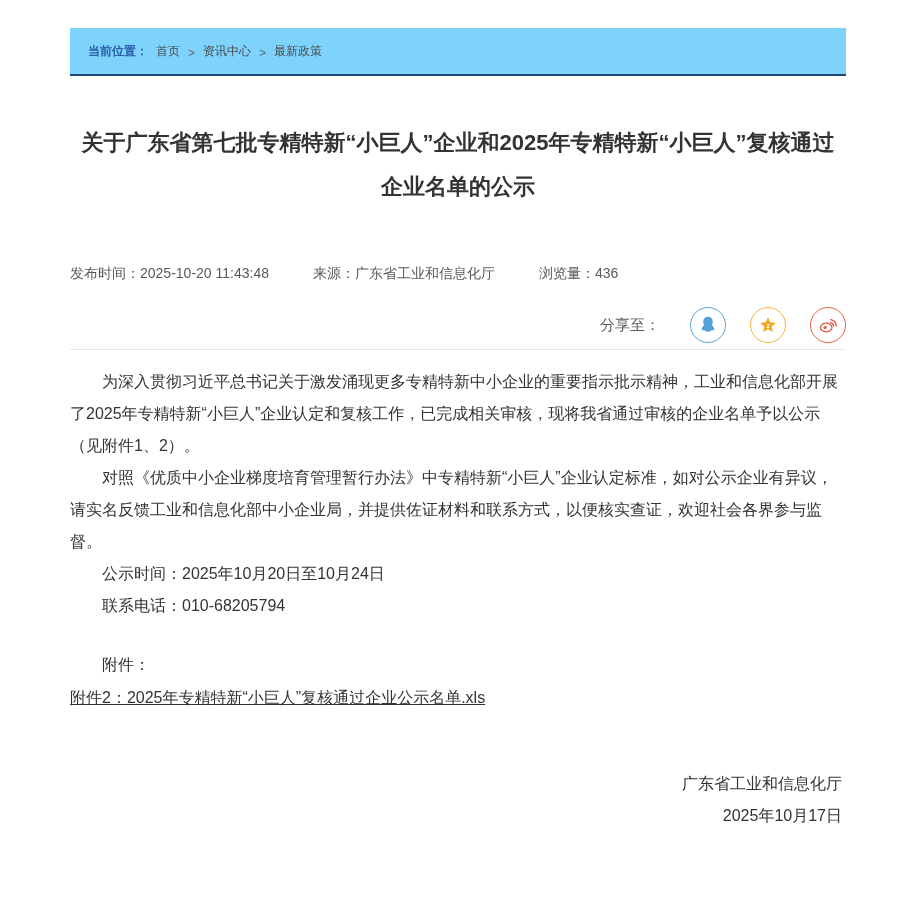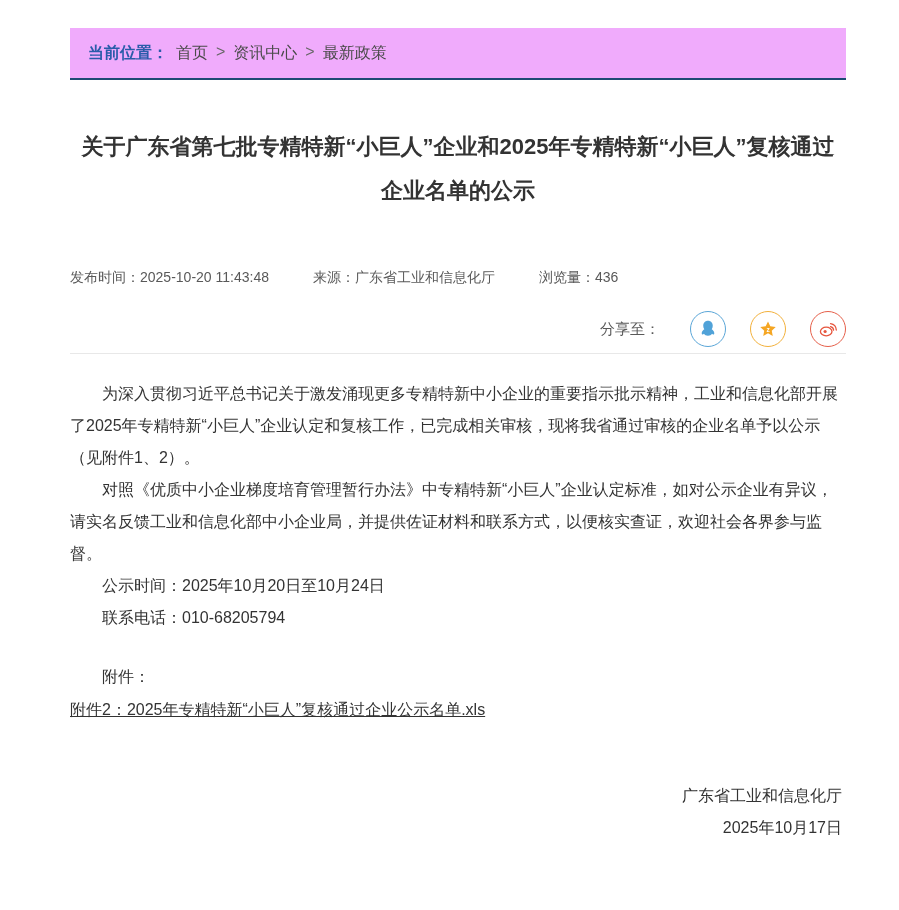--- a/index.html
+++ b/index.html
@@ -10,26 +10,26 @@
     font-family: "Liberation Sans", "DejaVu Sans", sans-serif;
     color: #333333;
   }
   .page {
     width: 776px;
     margin-left: 70px;
   }
   
   .crumb-bar {
     margin-top: 28px;
-    background: #f0abfc;
+    background: #7dd3fc;
     border-bottom: 2px solid #1d4a73;
     padding: 15px 18px 14px 18px;
-    font-size: 16px;
+    font-size: 12px;
     display: flex;
-    align-items: flex-start;
+    align-items: flex-end;
   }
   .crumb-label { color: #2a5caa; font-weight: bold; margin-right: 8px; }
   .crumb-link { color: #4a4a4a; text-decoration: none; cursor: pointer; }
   .crumb-sep { color: #666; margin: 0 8px; }
   
   .title {
     margin: 45px 4px 0 4px;
     text-align: center;
     font-size: 22px;
     font-weight: bold;
@@ -65,21 +65,21 @@
     align-items: center;
     justify-content: center;
     cursor: pointer;
     padding: 0;
   }
   .share-btn.qq    { border: 1px solid #5aa6d8; }
   .share-btn.qzone { border: 1px solid #f3b13c; }
   .share-btn.weibo { border: 1px solid #e6604a; }
   
   .body-text {
-    margin-top: 24px;
+    margin-top: 16px;
     font-size: 16px;
     line-height: 32px;
     color: #333333;
   }
   .body-text p { margin: 0; text-indent: 2em; }
   .attach-block { margin-top: 26px; }
   .attach-heading { text-indent: 2em; margin: 0; line-height: 33px; }
   .attach-row { line-height: 33px; }
   .attach-link { color: #333333; text-decoration: underline; cursor: pointer; }
   

